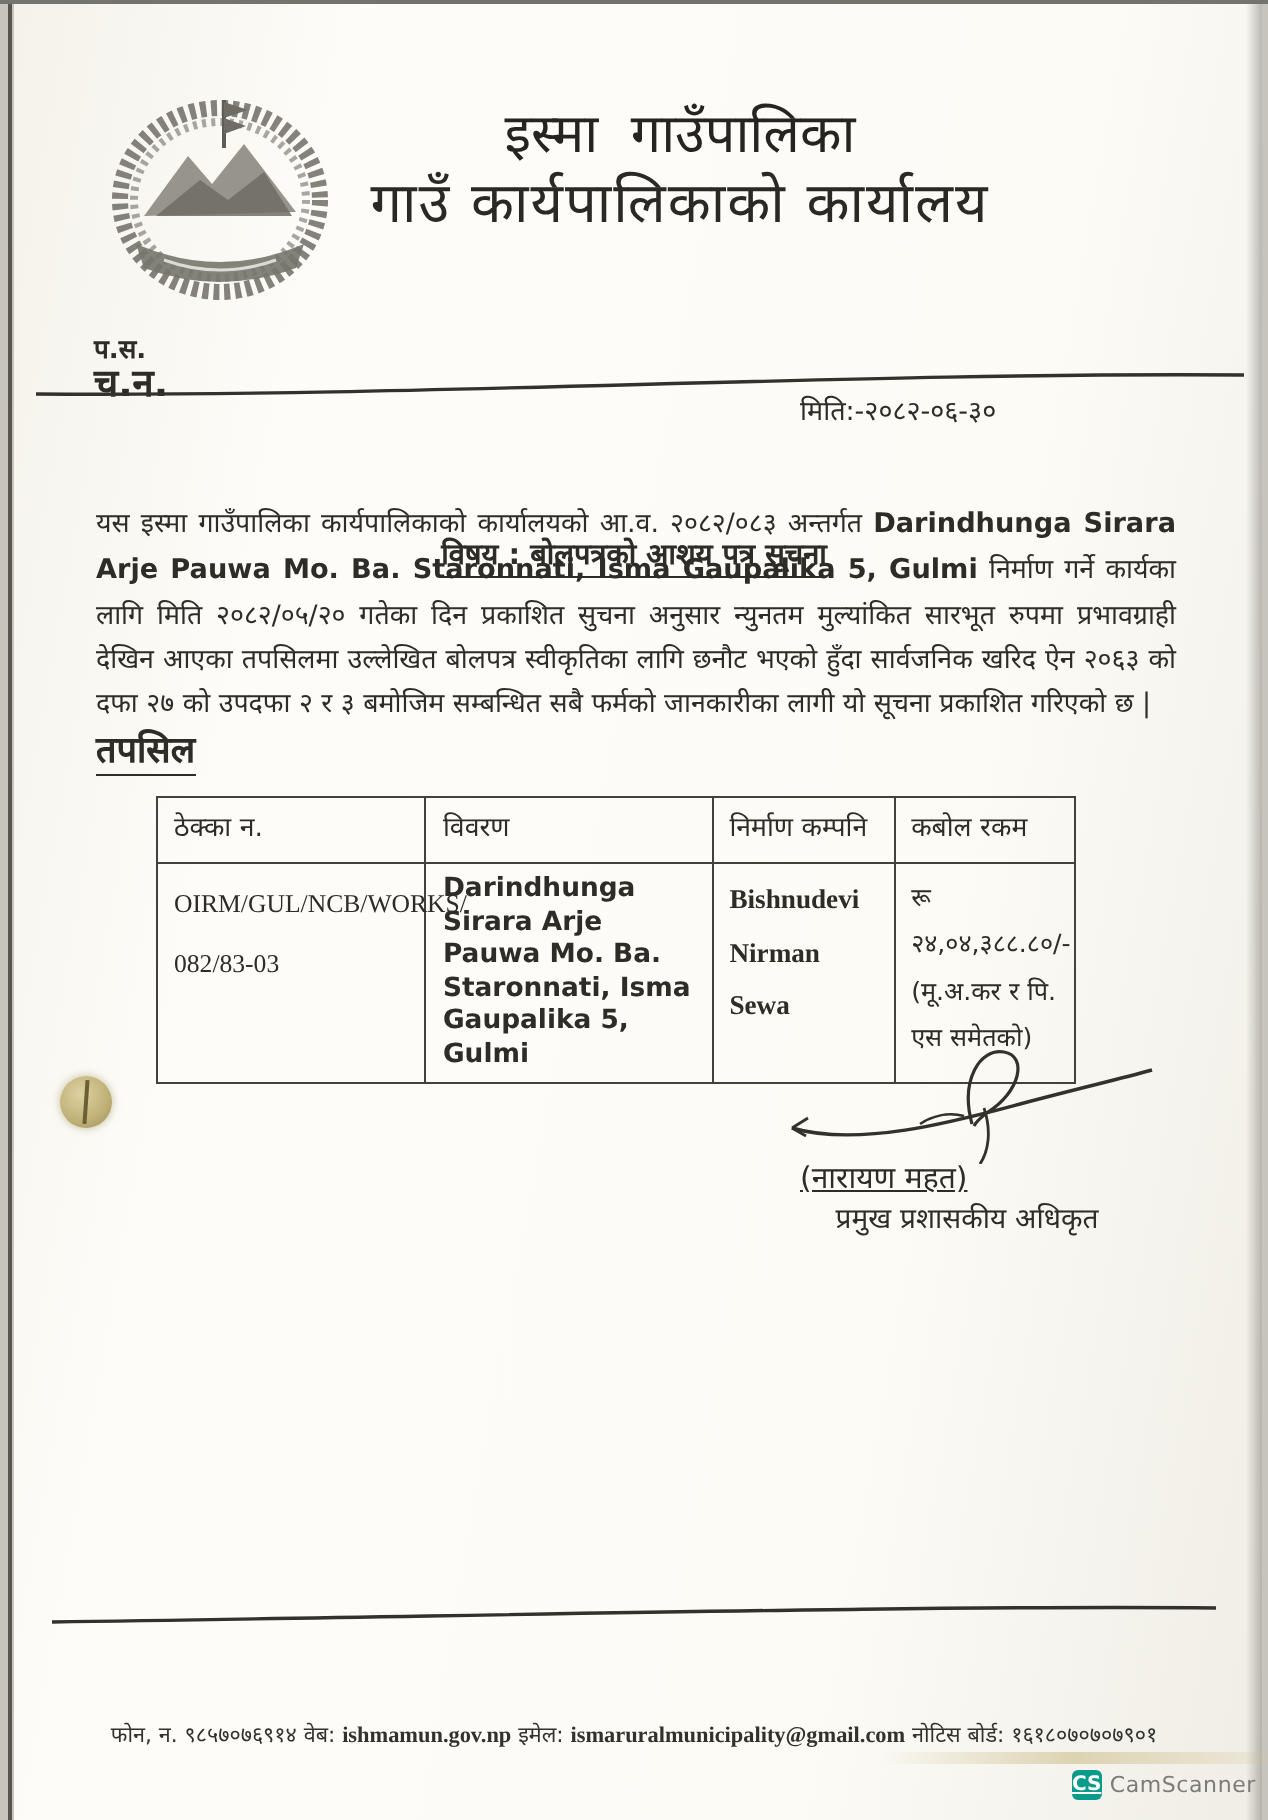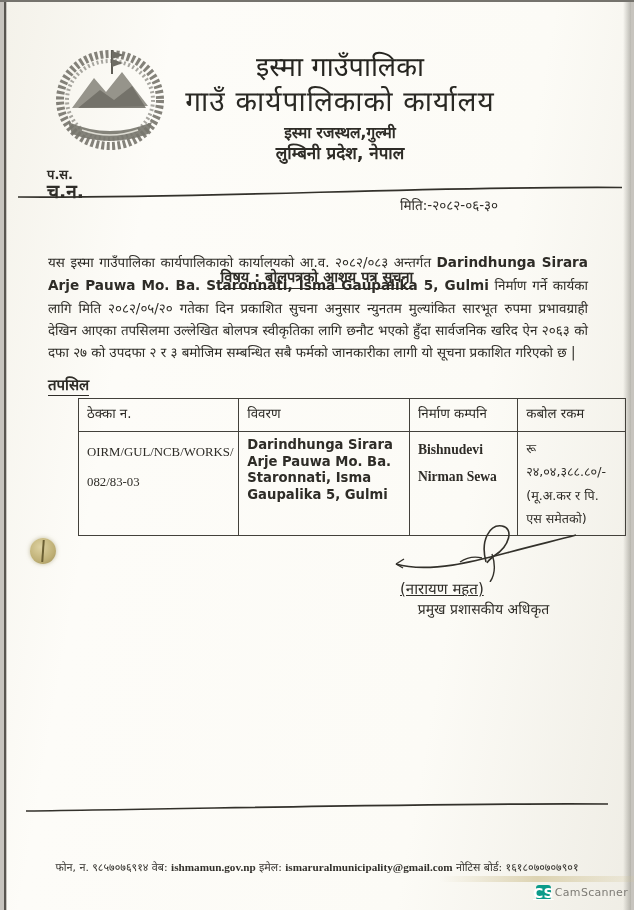--- a/index.html
+++ b/index.html
@@ -14,41 +14,41 @@
     position:absolute; left:7px; top:2px; width:624px; height:908px;
     background:linear-gradient(100deg,#f4f2ea 0%, #fdfcf8 22%, #fcfbf6 70%, #efede5 100%);
   }
   .paper::after{ content:""; position:absolute; right:0; top:0; width:8px; height:100%;
     background:linear-gradient(to left, rgba(110,108,100,.45), rgba(110,108,100,0)); }
   .top-edge { position:absolute; left:0; top:0; width:634px; height:2px; background:#75736d; z-index:4; }
 
   .abs { position:absolute; }
 
   
-  .org-name   { left:130px; top:47px;  width:420px; text-align:center; font-size:27px; color:#25241f; }
+  .org-name   { left:130px; top:47px;  width:420px; text-align:center; font-size:27px; color:#25241f;font-family:Liberation Mono, monospace; }
   .office-name{ left:105px; top:81px;  width:470px; text-align:center; font-size:28px; letter-spacing:1px; color:#2a2924; }
   .addr1      { left:130px; top:121px; width:420px; text-align:center; font-size:15.5px; font-weight:600; }
   .addr2      { left:130px; top:141px; width:420px; text-align:center; font-size:17px; font-weight:700; }
   .ps-label   { left:47px;  top:165px; font-size:13px; font-weight:600;text-align:right; }
   .cn-label   { left:47px;  top:178px; font-size:19px; font-weight:600; }
 
   .rule1 { left:0; top:180px; width:634px; height:20px; }
   .date-line { left:400px; top:196px; width:190px; font-size:13.5px; }
 
   .subject-wrap { left:0; top:218px; width:634px; text-align:center; }
   .subject-wrap span { display:inline-block; font-size:14.5px; font-weight:700;
       border-bottom:1.6px solid #2e2c27; padding-bottom:2px;margin-top:48px; }
 
   .body-par { left:48px; top:251px; width:540px; font-size:13.4px; line-height:22.3px; text-align:justify; }
   .body-par b { font-size:13.6px; }
 
-  .tapasil { left:48px; top:374px; font-size:15px; font-weight:700; }
+  .tapasil { left:48px; top:362px; font-size:18px; font-weight:700; }
   .tapasil span { border-bottom:1.6px solid #2e2c27; padding-bottom:1px; }
 
-  table.tender { left:78px; top:398px; width:548px; position:absolute;
+  table.tender { left:78px; top:398px; width:460px; position:absolute;
       border-collapse:collapse; table-layout:fixed; }
   table.tender th, table.tender td { border:1.6px solid #43413b; vertical-align:top; padding:5px 8px; }
   table.tender th { font-size:13.3px; font-weight:400; text-align:left; height:22px; }
   td.c-contract { font-family:"Liberation Serif", serif; font-size:12.8px; line-height:2.35; white-space:pre-line; }
   td.c-desc     { font-weight:700; font-size:13.2px; line-height:1.25; }
   td.c-company  { font-family:"Liberation Serif", serif; font-weight:700; font-size:13.6px; line-height:1.95;margin-left:22px; }
   td.c-amount   { font-size:12.6px; line-height:1.85; white-space:pre-wrap;margin-left:35px; }
   table.tender td { height:70px; }
 
   .sig-scribble { left:390px; top:518px; width:195px; height:64px; }
@@ -63,21 +63,21 @@
 
   .rule2 { left:0; top:798px; width:634px; height:16px; }
   .footer-contact { left:0; top:859px; width:634px; text-align:center; font-size:10.8px; color:#33312c; }
   .footer-contact b { font-family:"Liberation Serif", serif; font-size:11.2px; }
 
   .streak { left:440px; top:876px; width:195px; height:6px;
       background:linear-gradient(to right, rgba(214,200,150,0), rgba(201,185,130,.55), rgba(214,200,150,.15)); }
 
   .cam-watermark { right:6px; top:885px; display:flex; align-items:center; gap:4px; z-index:5; }
   .cs-box { width:15px; height:15px; border-radius:3px; background:#0b9b8a; color:#ffffff;
-      font-size:14px; font-weight:700; display:flex; align-items:center; justify-content:center;text-decoration:underline; }
+      font-size:10px; font-weight:700; display:flex; align-items:center; justify-content:center;text-decoration:underline; }
   .cs-text { font-size:11px; color:#7d7b75; letter-spacing:.3px; }
 
   svg .ink { stroke:#33312b; fill:none; }
 </style>
 </head>
 <body>
 
 <div class="scan">
   <div class="paper"></div>
   <div class="edge-line-left"></div>
@@ -89,22 +89,20 @@
     <path d="M24,66 L46,36 L58,50 L74,30 L100,64 Z" fill="#8b8880" opacity=".9"></path>
     <path d="M30,66 L52,48 L66,58 L84,44 L98,66 Z" fill="#6e6c64" opacity=".85"></path>
     <line x1="64" y1="8" x2="64" y2="32" stroke="#5f5d56" stroke-width="2"></line>
     <path d="M64,9 L76,13 L64,17 Z M64,17 L75,21 L64,25 Z" fill="#6e6c64"></path>
     <path d="M20,80 Q62,98 104,80 L100,92 Q62,106 24,92 Z" fill="#77756d" opacity=".9"></path>
     <path d="M34,88 Q62,98 90,88" fill="none" stroke="#f4f2ea" stroke-width="1.5" opacity=".8"></path>
   </svg>
 
   <div class="abs org-name">इस्मा गाउँपालिका</div>
   <div class="abs office-name">गाउँ कार्यपालिकाको कार्यालय</div>
-  <div class="abs addr1">इस्मा रजस्थल,गुल्मी</div>
-  <div class="abs addr2">लुम्बिनी प्रदेश, नेपाल</div>
   <div class="abs ps-label">प.स.</div>
   <div class="abs cn-label">च.न.</div>
 
   <svg class="abs rule1" viewBox="0 0 634 20">
     <path class="ink" d="M18,17 C210,18.5 430,6 622,7.5" stroke-width="1.7"></path>
   </svg>
 
   <div class="abs date-line">मिति:-२०८२-०६-३०</div>
 
   <div class="abs subject-wrap">

